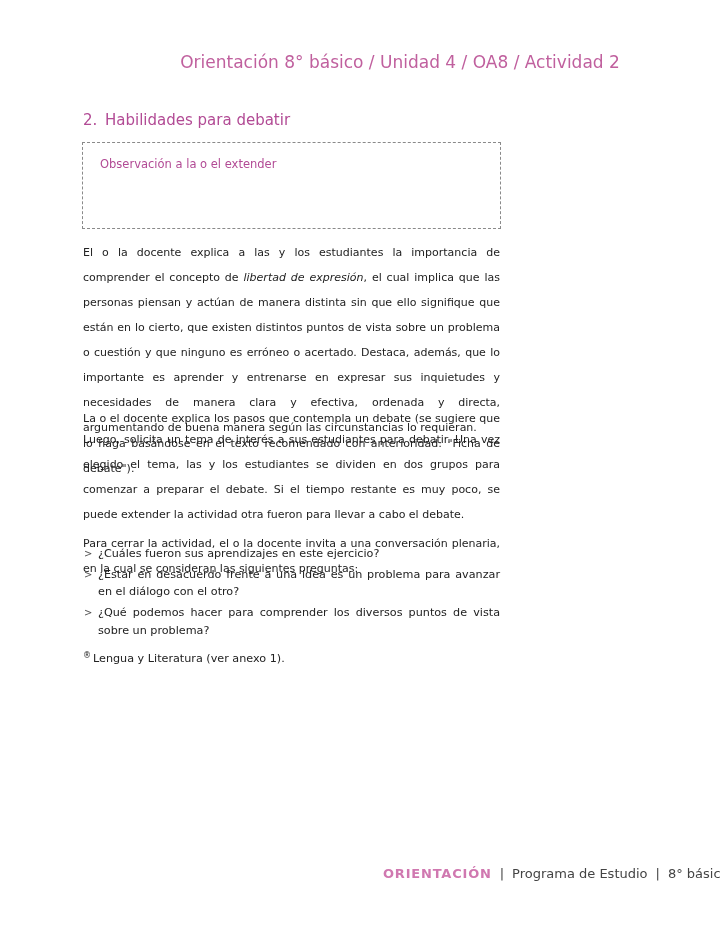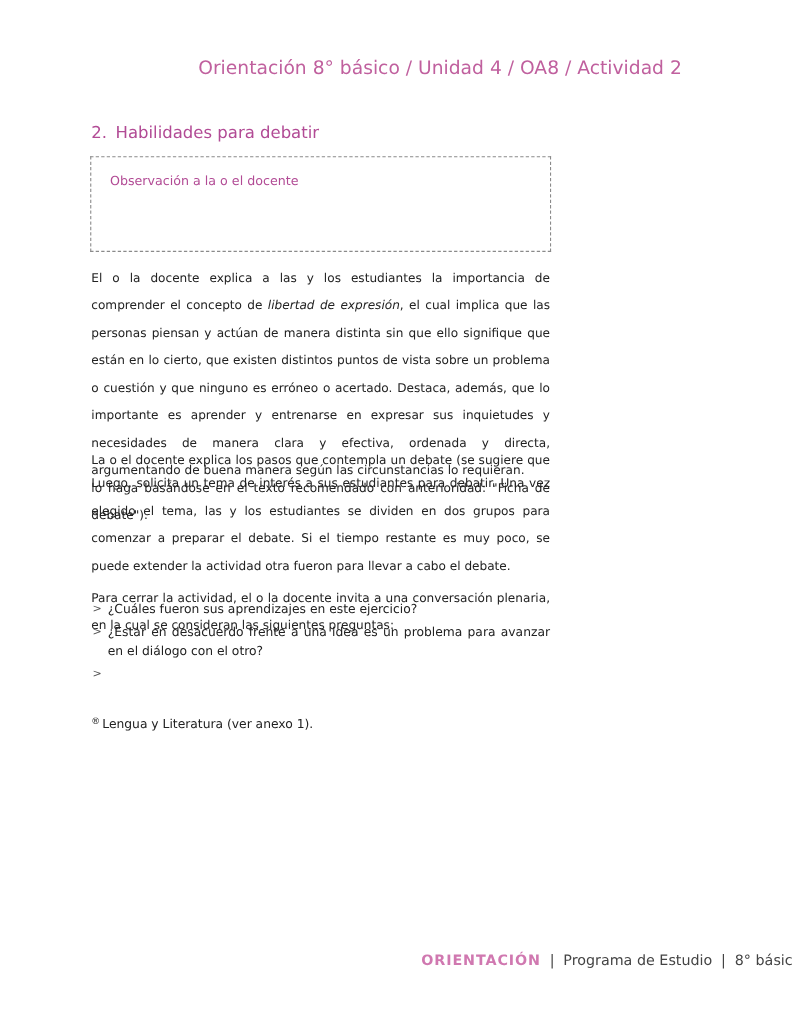--- a/index.html
+++ b/index.html
@@ -139,21 +139,21 @@
 
 <div>
 
   <div class="header-title">Orientación 8° básico / Unidad 4 / OA8 / Actividad 2</div>
 
   <div class="section-heading">
     <span class="num">2.</span><span>Habilidades para debatir</span>
   </div>
 
   <div class="note-box">
-    <div class="note-title">Observación a la o el docente</div>
+    <div class="note-title">Observación a la o el extender</div>
   </div>
 
   <div class="para p1"><span>El o la docente explica a las y los estudiantes la importancia de comprender el concepto de </span><em>libertad de expresión</em><span>, el cual implica que las personas piensan y actúan de manera distinta sin que ello signifique que están en lo cierto, que existen distintos puntos de vista sobre un problema o cuestión y que ninguno es erróneo o acertado. Destaca, además, que lo importante es aprender y entrenarse en expresar sus inquietudes y necesidades de manera clara y efectiva, ordenada y directa, argumentando de buena manera según las circunstancias lo requieran.</span></div>
 
   <div class="para p2">La o el docente explica los pasos que contempla un debate (se sugiere que lo haga basándose en el texto recomendado con anterioridad: "Ficha de debate").</div>
 
   <div class="para p3">Luego, solicita un tema de interés a sus estudiantes para debatir. Una vez elegido el tema, las y los estudiantes se dividen en dos grupos para comenzar a preparar el debate. Si el tiempo restante es muy poco, se puede extender la actividad otra fueron para llevar a cabo el debate.</div>
 
   <div class="para p4">
     <span class="lead">Para cerrar la actividad, el o la docente invita a una conversación plenaria, en la cual se consideran las siguientes preguntas:</span>
@@ -163,20 +163,21 @@
     <li>
       <span class="bullet">&gt;</span>
       <span>¿Cuáles fueron sus aprendizajes en este ejercicio?</span>
     </li>
     <li>
       <span class="bullet">&gt;</span>
       <span>¿Estar en desacuerdo frente a una idea es un problema para avanzar en el diálogo con el otro?</span>
     </li>
     <li>
       <span class="bullet">&gt;</span>
+      <span>¿Qué podemos hacer para comprender los diversos puntos de vista sobre un problema?</span>
     </li>
   </ul>
 
   <div class="footnote">
     <sup>®</sup><span>Lengua y Literatura (ver anexo 1).</span>
   </div>
 
   <div class="footer">
     <span class="brand">ORIENTACIÓN</span><span class="sep">|</span><span>Programa de Estudio</span><span class="sep">|</span><span>8° básico</span>
   </div>

